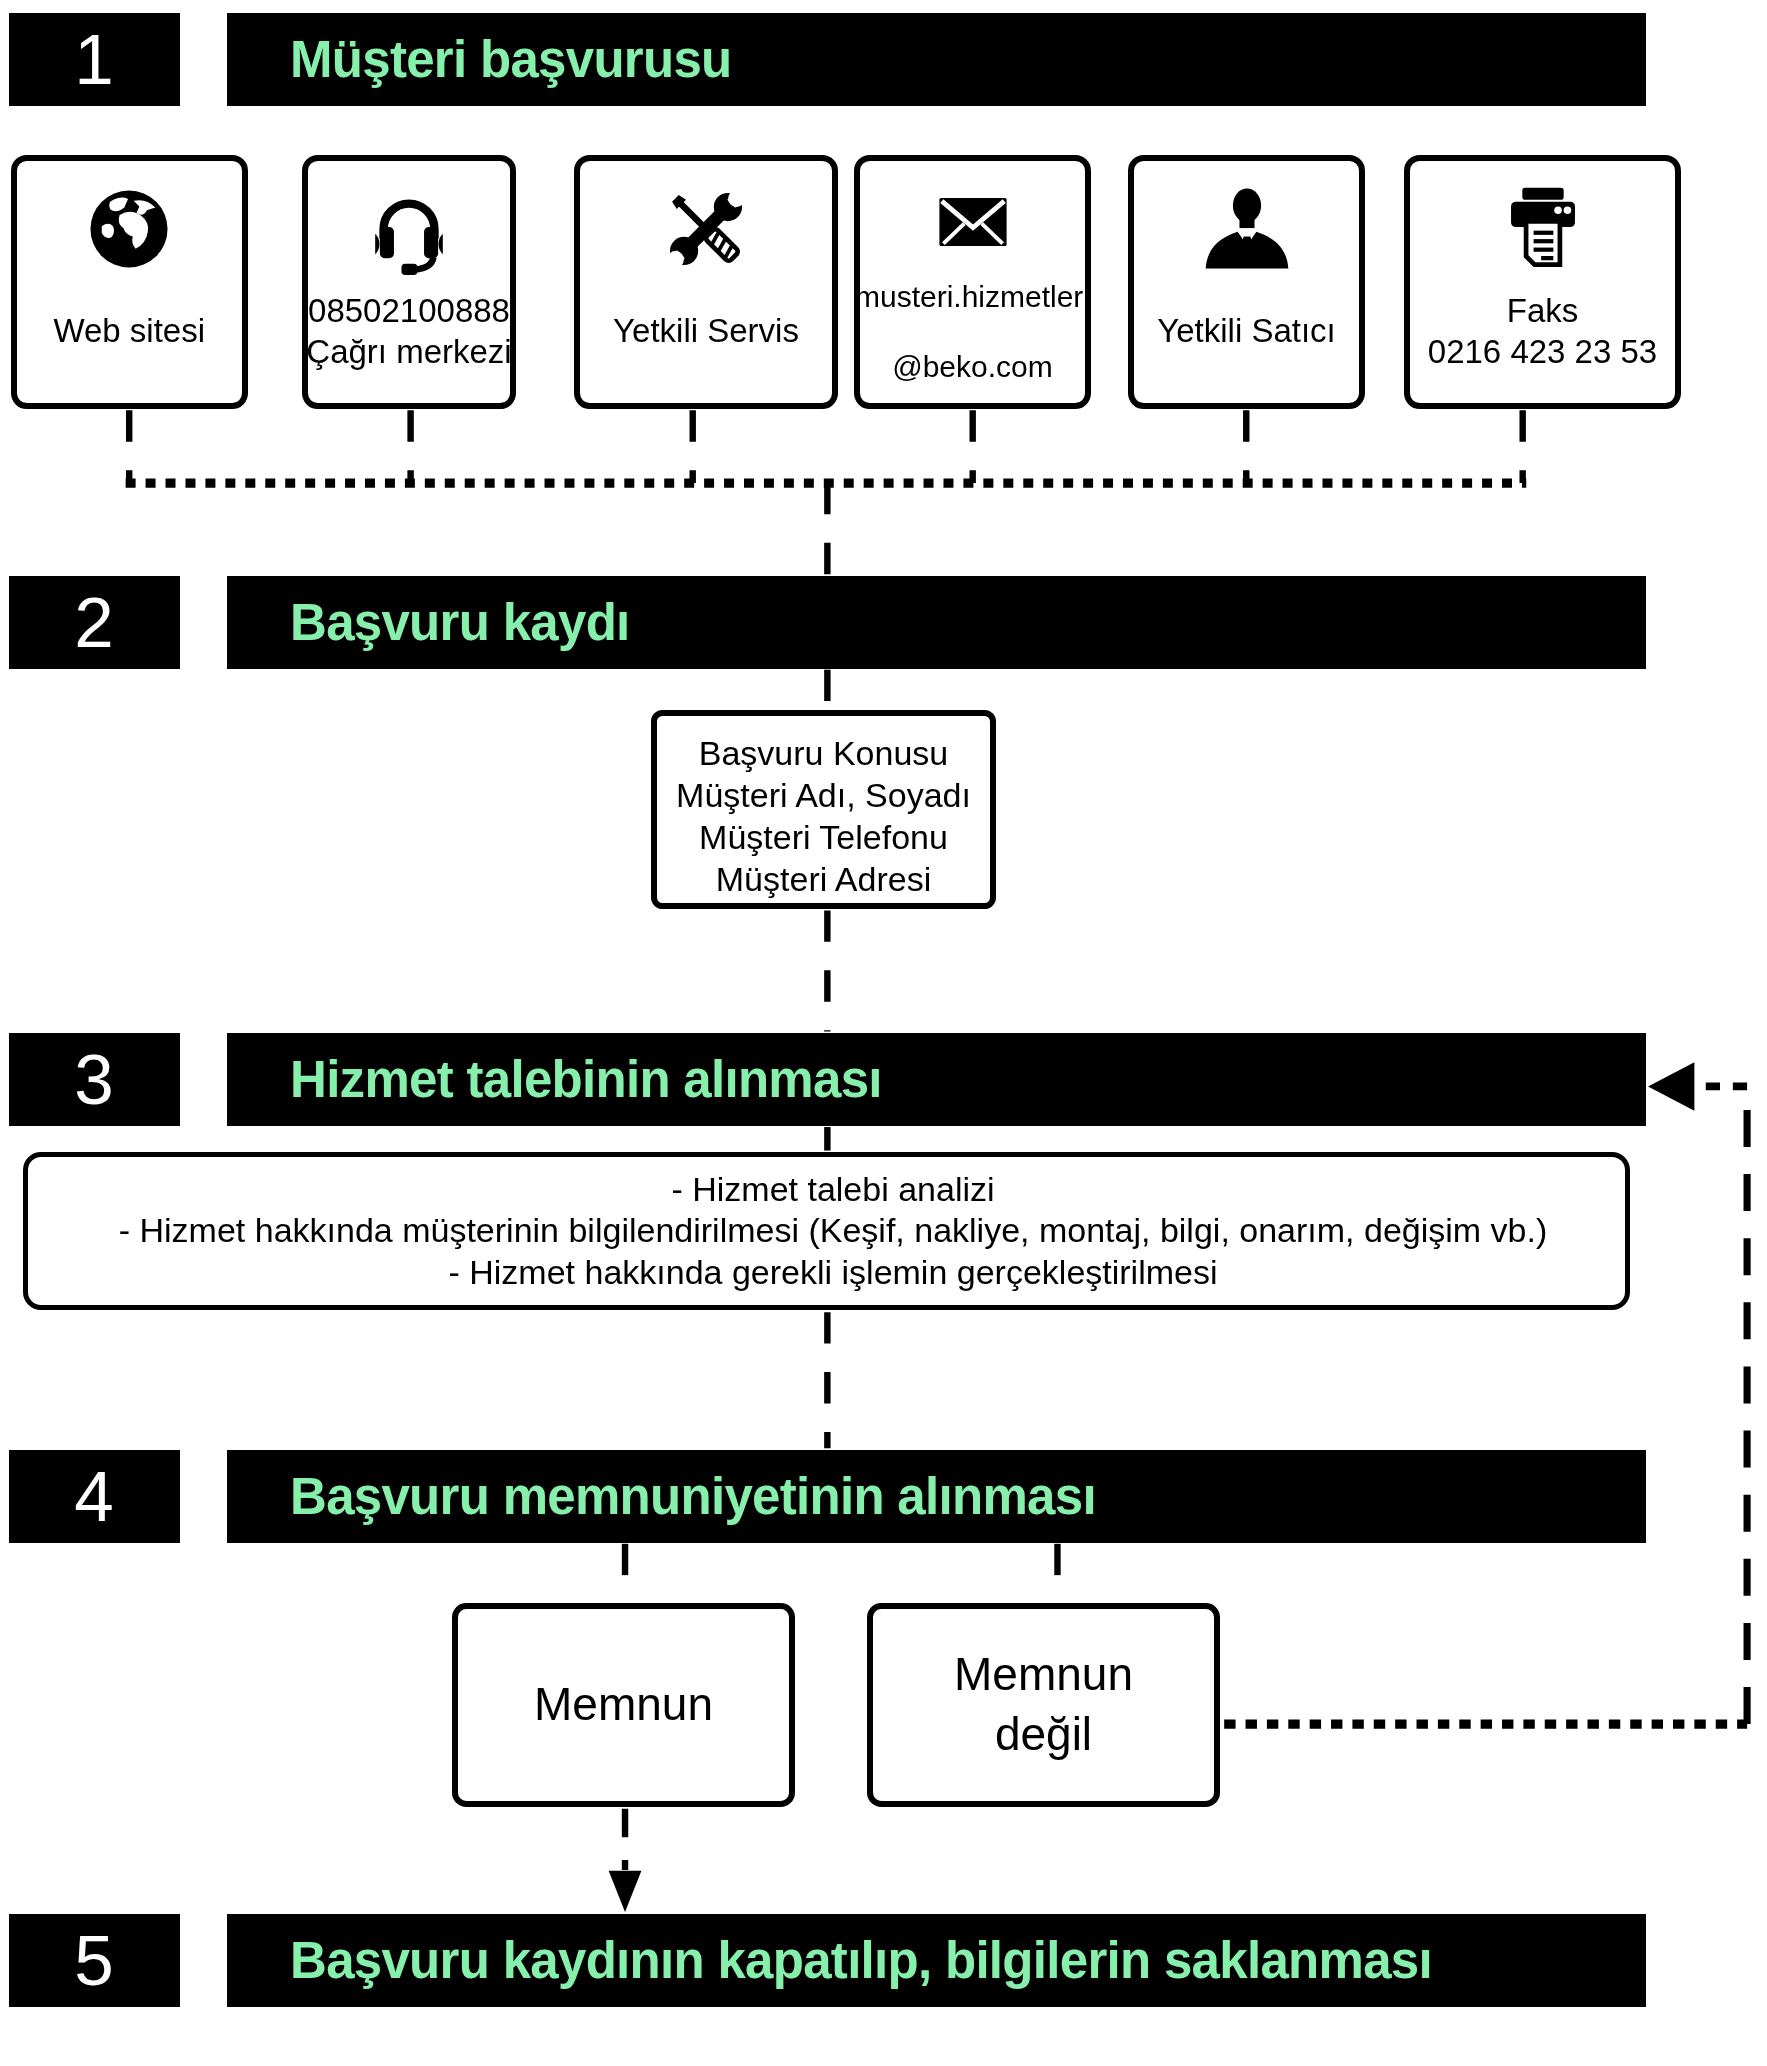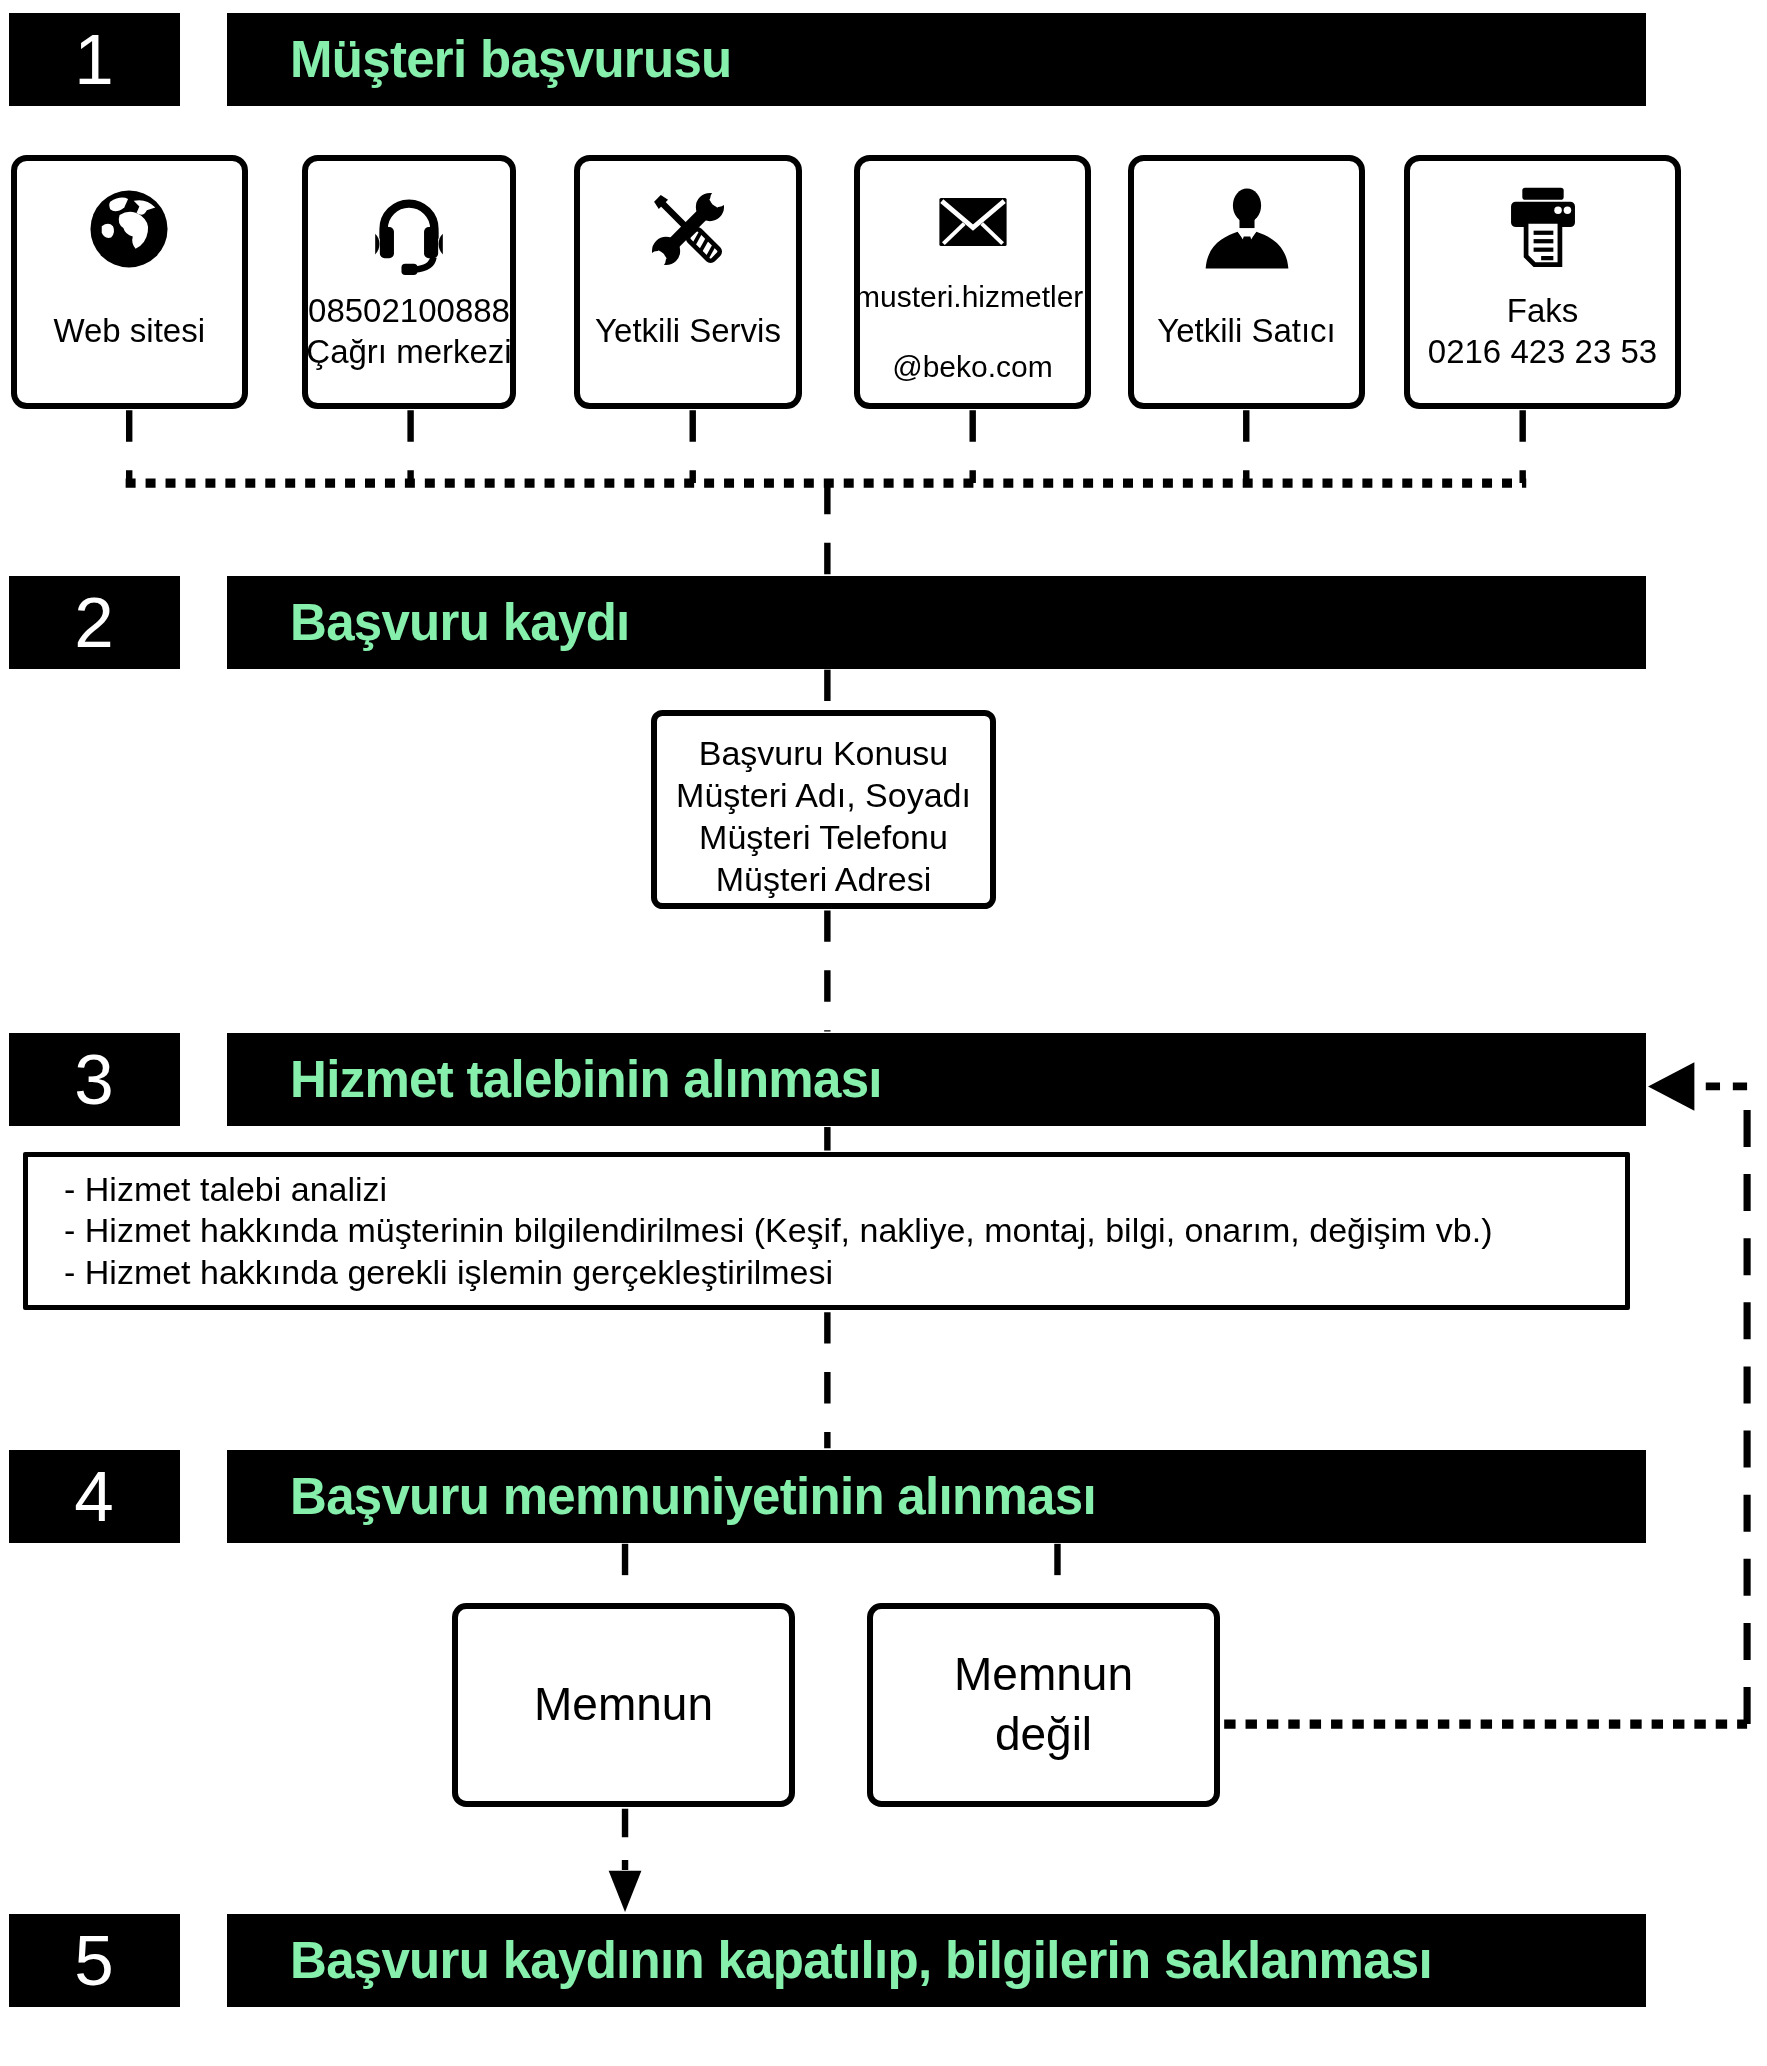--- a/index.html
+++ b/index.html
@@ -92,31 +92,32 @@
     line-height: 1.24;
     text-align: center;
     color: #000;
   }
   .record-box span { white-space: nowrap; }
   .actions-box {
     position: absolute;
     left: 23px; top: 1152px;
     width: 1607px; height: 158px;
     border: 5.7px solid #000;
-    border-radius: 2px;
+    border-radius: 18px;
     box-sizing: border-box;
     background: #fff;
     display: flex;
     flex-direction: column;
     justify-content: center;
     padding-left: 36px;
     padding-right: 23px;
     font-size: 34px;
     line-height: 1.22;
     color: #000;
+    align-items: center;
   }
   .actions-box span { white-space: nowrap; }
   .outcome {
     position: absolute;
     top: 1603px;
     height: 204px;
     border: 6.4px solid #000;
     border-radius: 14.2px;
     box-sizing: border-box;
     background: #fff;
@@ -209,21 +210,21 @@
         <path d="M76 80 q-2 12 -20 13" fill="none" stroke="#000" stroke-width="7"></path>
         <rect x="42" y="87" width="17" height="12" rx="4" fill="#000"></rect>
       </svg>
     </div>
     <div class="channel-label">
       <span>08502100888</span>
       <span>Çağrı merkezi</span>
     </div>
   </div>
 
-  <div class="channel" style="left:574px;width:228px">
+  <div class="channel" style="left:574px;width:264px">
     <div class="channel-icon">
       <svg viewBox="0 0 100 100">
 
         <g transform="rotate(45 50 50)">
           <rect x="43" y="22" width="14" height="56" fill="#000"></rect>
           <circle cx="50" cy="17" r="15" fill="#000"></circle>
           <circle cx="50" cy="4" r="9" fill="#fff"></circle>
           <rect x="44" y="0" width="12" height="12" fill="#fff"></rect>
           <circle cx="50" cy="83" r="15" fill="#000"></circle>
           <circle cx="50" cy="96" r="9" fill="#fff"></circle>

